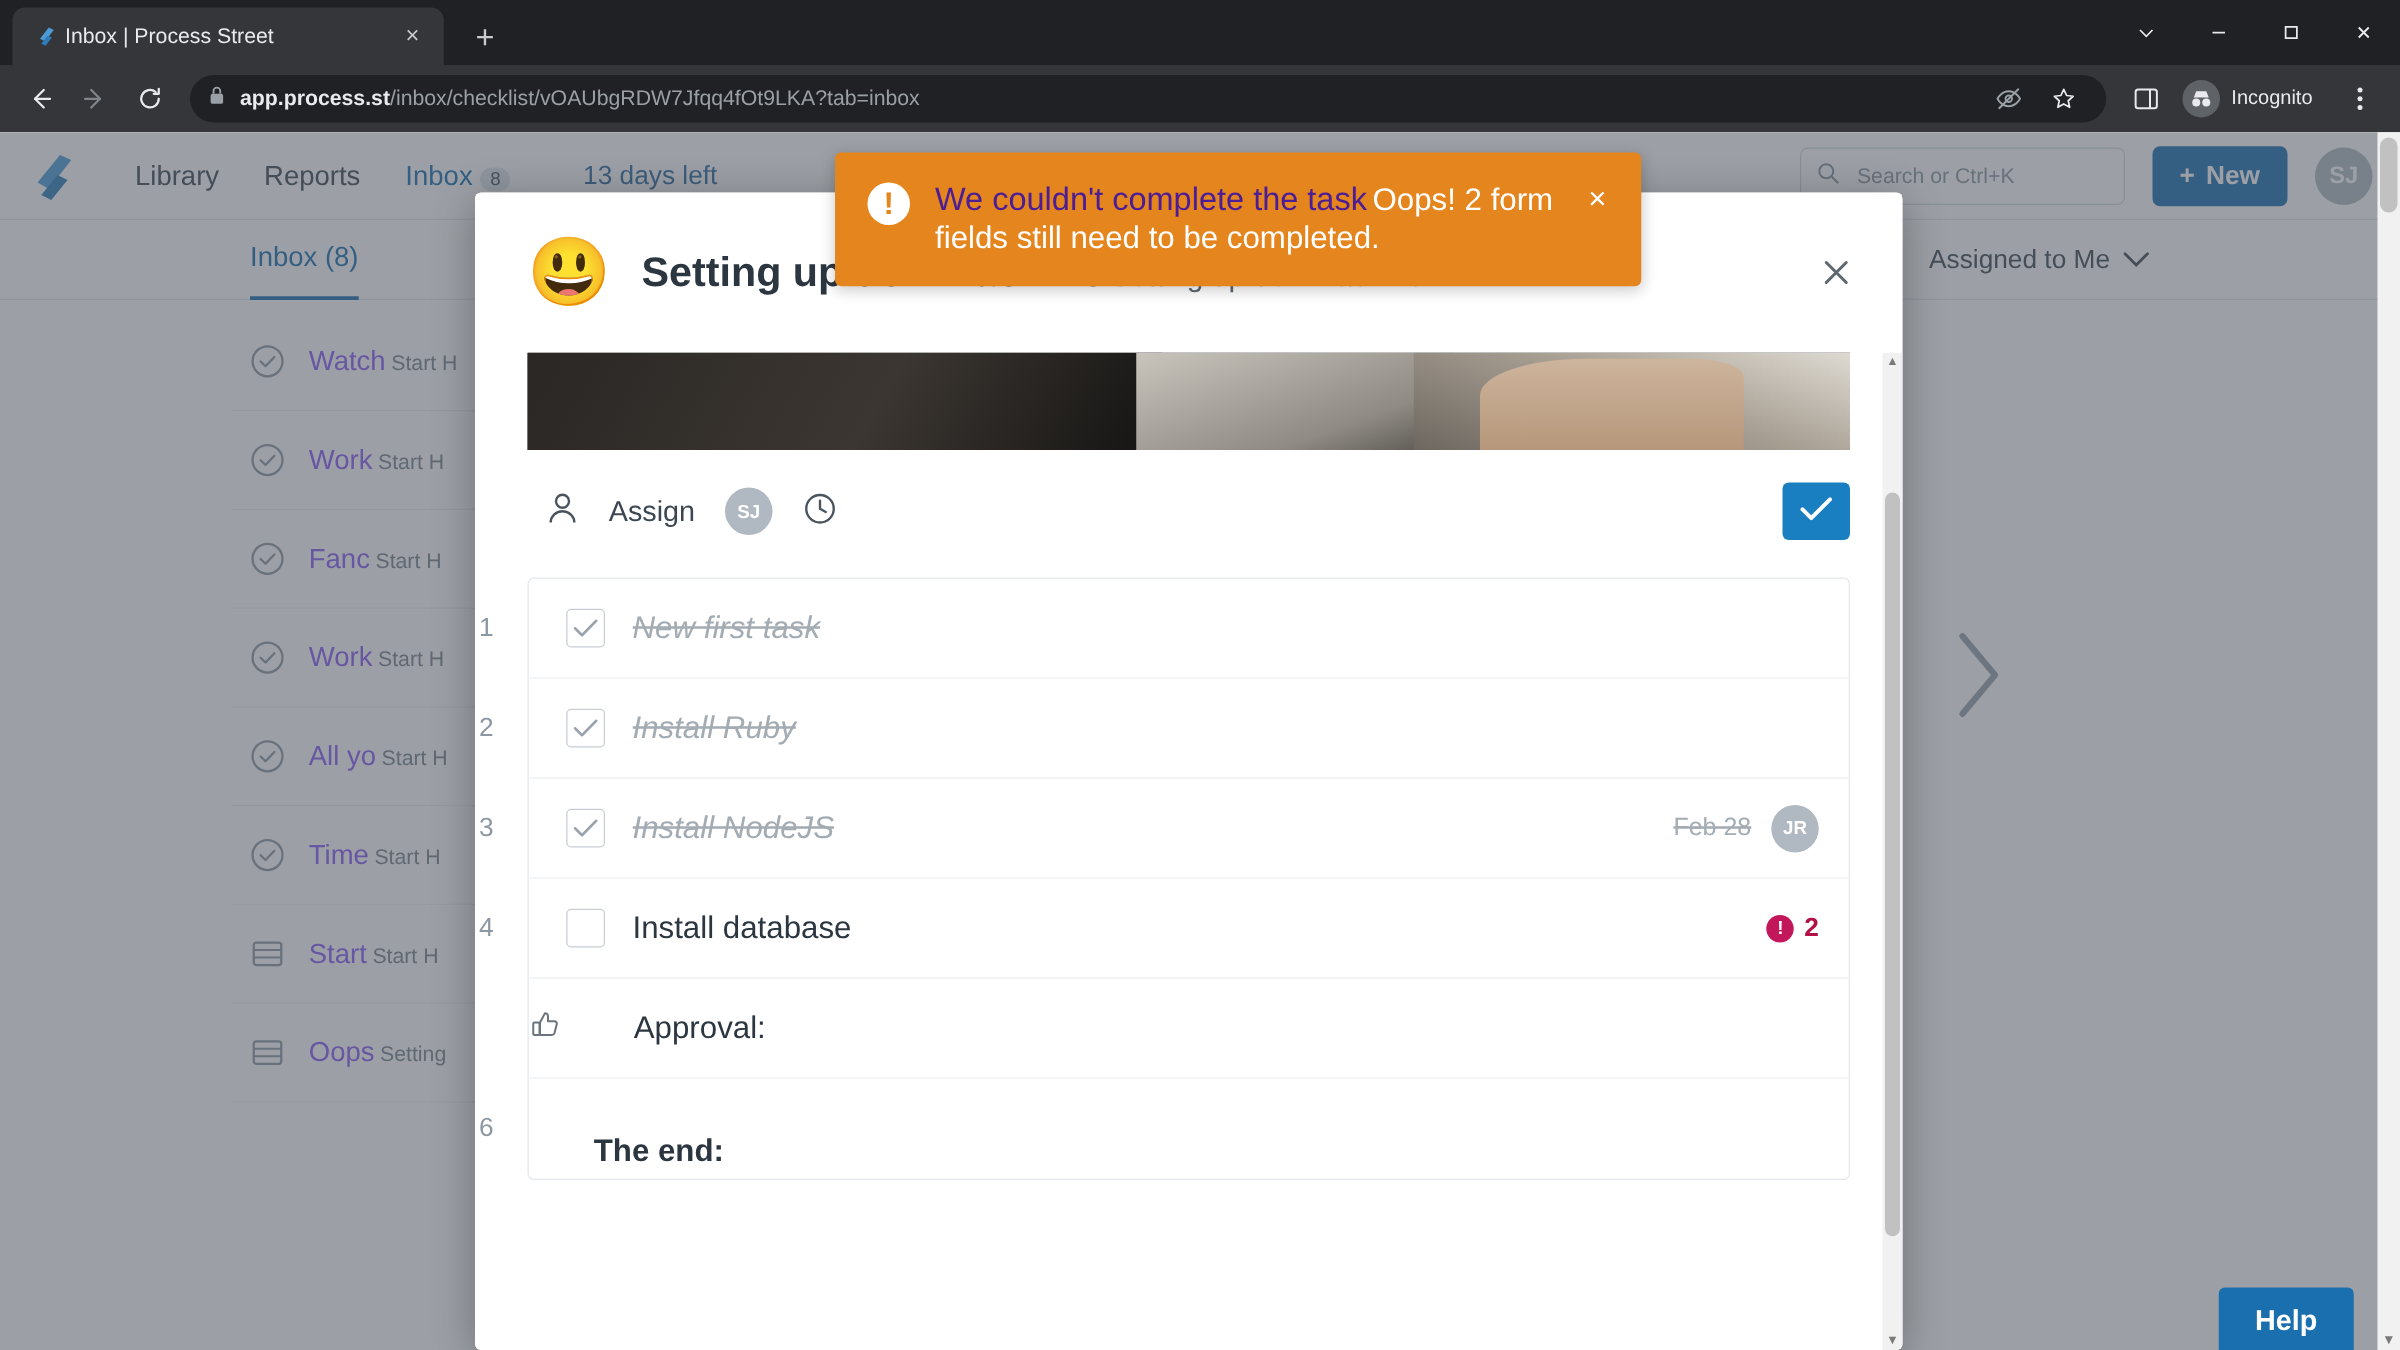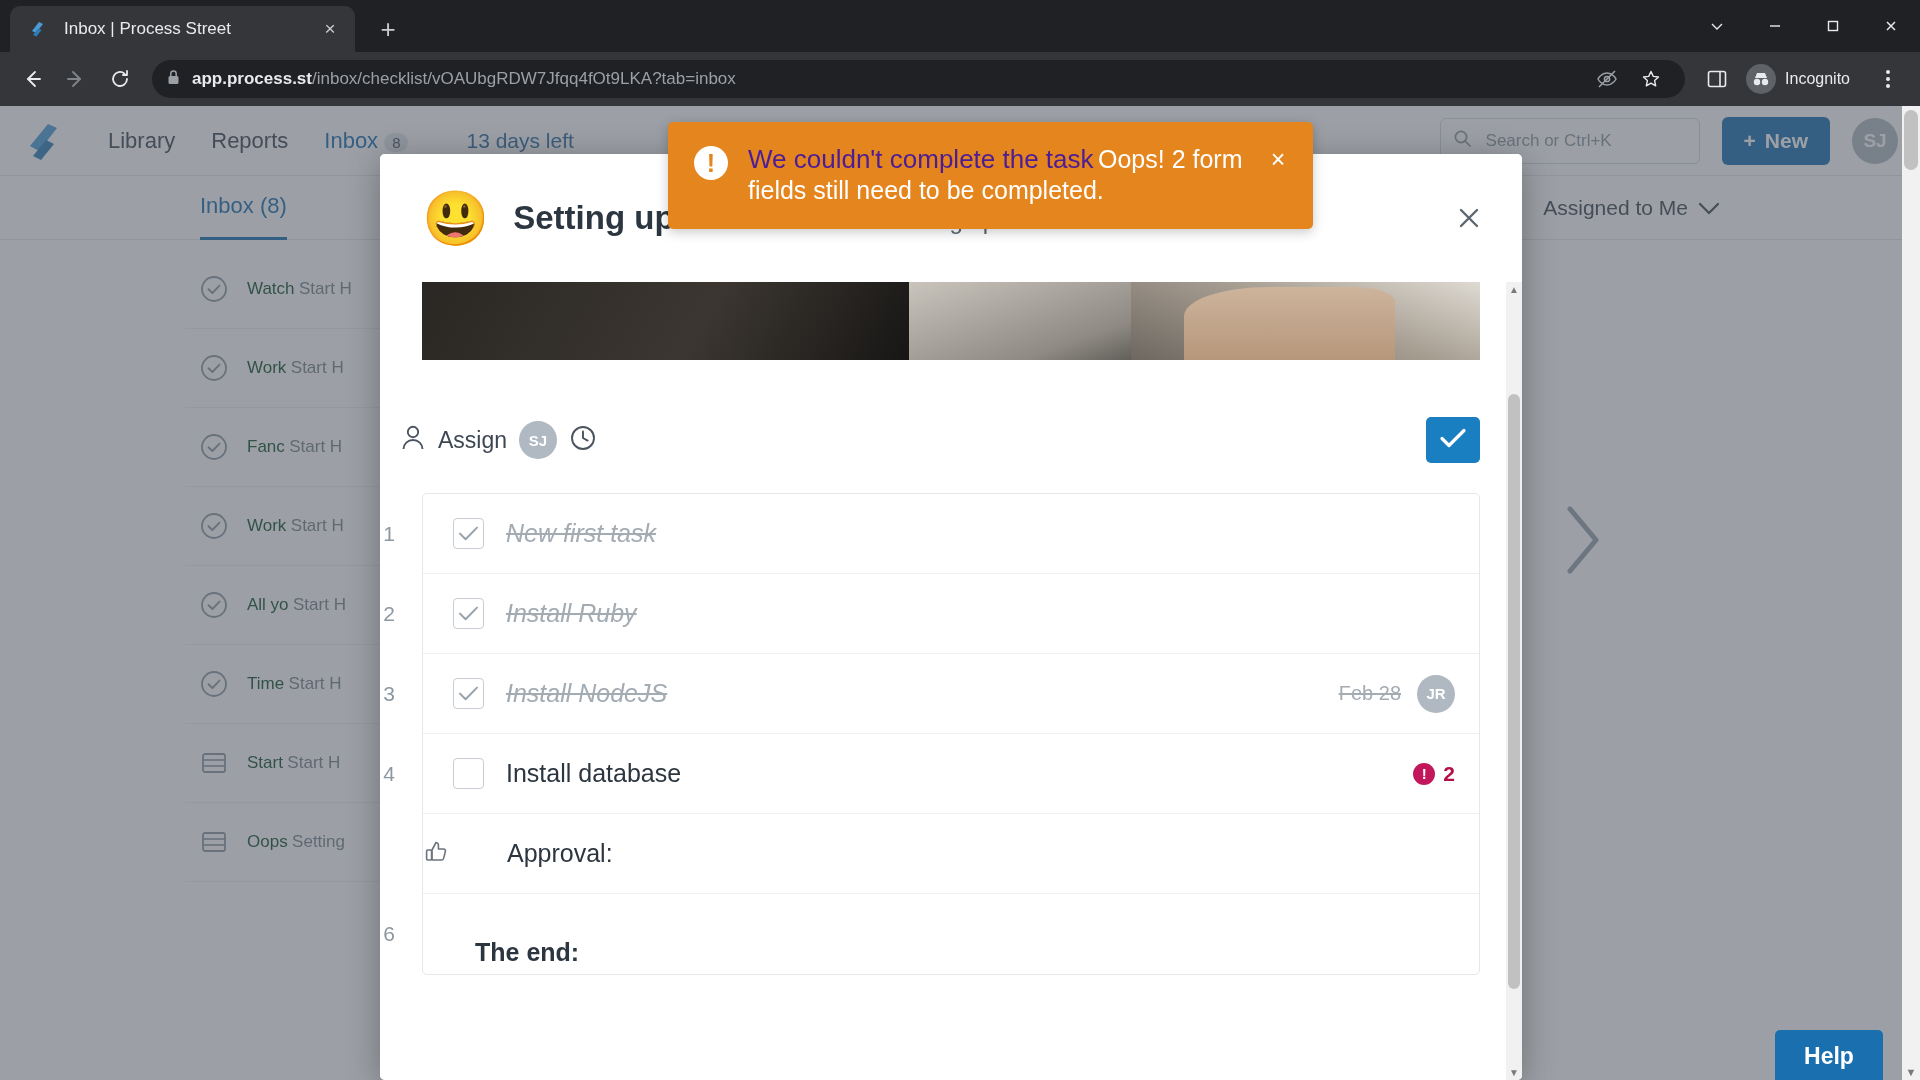--- a/index.html
+++ b/index.html
@@ -15,21 +15,21 @@
 
   .tabstrip {
     height: 52px; background: #202124;
     display: flex; align-items: flex-end; padding-left: 10px;
     position: relative;
   }
   .tab {
     height: 46px; width: 345px;
     background: #35363a; border-radius: 10px 10px 0 0;
     display: flex; align-items: center; padding: 0 12px 0 18px;
-    gap: 16px; position: relative;
+    gap: 4px; position: relative;
   }
   .tab-favicon { width: 20px; height: 20px; position: relative; flex: none; }
   .tab-favicon svg { display: block; }
   .tab-title {
     color: #e8eaed; font-size: 17px; white-space: nowrap;
     overflow: hidden; text-overflow: ellipsis; flex: 1;
   }
   .tab-close {
     width: 26px; height: 26px; flex: none;
     display: flex; align-items: center; justify-content: center;
@@ -131,21 +131,21 @@
 
   .inbox-list { padding-left: 185px; padding-top: 10px; }
   .inbox-row {
     height: 79px; display: flex; align-items: center; gap: 18px;
     padding: 0 26px 0 14px; border-bottom: 1px solid #eef0f2;
     max-width: 1190px;
   }
   .inbox-row-icon { width: 30px; height: 30px; flex: none; color: #8d97a2; }
   .inbox-row-txt { flex: 1; min-width: 0; }
   .inbox-row-title {
-    font-size: 17px; color: #14532d; white-space: nowrap;
+    font-size: 22px; color: #8b5cf6; white-space: nowrap;
     overflow: hidden; text-overflow: ellipsis;
   }
   .inbox-row-sub {
     font-size: 17px; color: #7b858f; white-space: nowrap;
     overflow: hidden; text-overflow: ellipsis; margin-top: 3px;
   }
   .inbox-row-ava {
     width: 40px; height: 40px; border-radius: 50%; background: #b0b8c1;
     color: #fff; display: flex; align-items: center; justify-content: center;
     font-size: 16px; font-weight: 600; flex: none;
@@ -212,23 +212,22 @@
   .hero-a { position: absolute; left: 0; top: 0; width: 48%; height: 100%;
     background: linear-gradient(120deg,#2a2724 0%,#3b3631 55%,#141312 100%); }
   .hero-b { position: absolute; left: 46%; top: 0; width: 24%; height: 100%;
     background: linear-gradient(160deg,#c9c5bd 0%,#8f8b84 70%,#55524d 100%); }
   .hero-c { position: absolute; left: 67%; top: 0; width: 33%; height: 100%;
     background: linear-gradient(200deg,#dedad2 0%,#a79e92 45%,#6d6760 100%); }
   .hero-arm { position: absolute; left: 72%; top: 6%; width: 20%; height: 94%;
     background: linear-gradient(180deg,#cdb49c 0%,#b6977b 100%); border-radius: 40% 20% 0 0; }
 
   .assign-bar {
-    display: flex; align-items: center; gap: 12px;
-    padding: 26px 42px 22px 20px;
-    margin-top: 31px;
+    display: flex; align-items: center; gap: 24px;
+    padding: 26px 42px 22px 57px;
   }
   .assign-label { font-size: 23px; color: #3d4752; }
   .assign-ava {
     width: 38px; height: 38px; border-radius: 50%; background: #b0b8c1;
     color: #fff; display: flex; align-items: center; justify-content: center;
     font-size: 15px; font-weight: 600;
   }
   .assign-check {
     margin-left: auto; width: 54px; height: 46px; background: #1a7fc1;
     border-radius: 5px; display: flex; align-items: center; justify-content: center;

